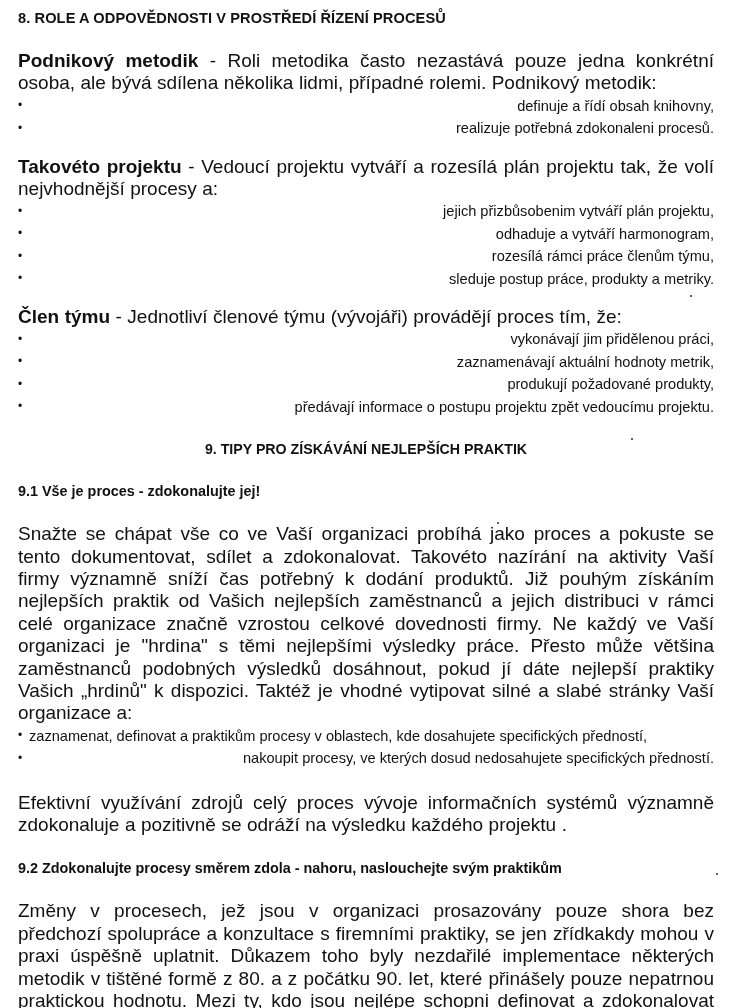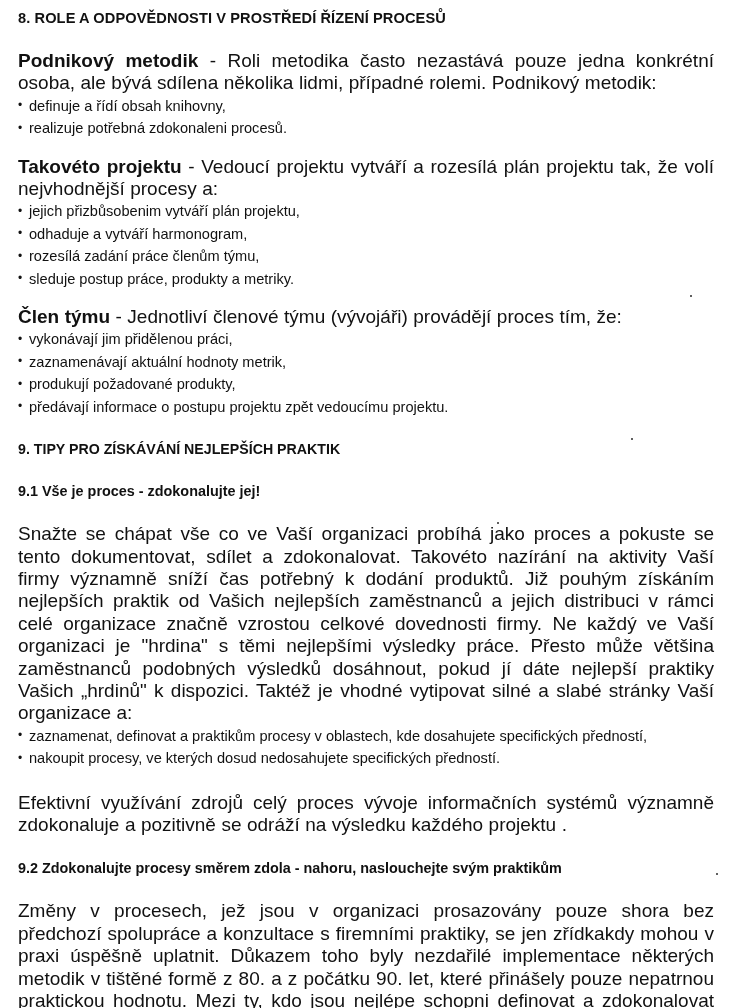--- a/index.html
+++ b/index.html
@@ -36,20 +36,21 @@
     line-height: 19px;
     margin: 0 0 0 0;
     white-space: nowrap;
   }
   .h2 {
     font-size: 14.2px;
     font-weight: bold;
     line-height: 19px;
     margin: 0;
     white-space: nowrap;
+    text-align: center;
   }
   .h3 {
     font-size: 14.4px;
     font-weight: bold;
     line-height: 20px;
     margin: 0;
     white-space: nowrap;
   }
   .para {
     font-size: 19px;
@@ -68,21 +69,21 @@
     list-style: none;
     margin: 0;
     padding: 0;
   }
   .bullets li {
     position: relative;
     font-size: 14.6px;
     line-height: 22.4px;
     padding-left: 11px;
     margin: 0;
-    text-align: left;
+    text-align: right;
   }
   .bullets li.just {
     text-align: justify;
   }
   .bullets li::before {
     content: "\2022";
     position: absolute;
     left: 0;
     top: -0.5px;
     font-size: 12px;
@@ -118,21 +119,21 @@
       <li>realizuje potřebná zdokonaleni procesů.</li>
     </ul>
 
     <div class="gap-md"></div>
 
     <p class="para"><span class="lead">Takovéto projektu</span><span> - Vedoucí projektu vytváří a rozesílá plán projektu tak, že volí nejvhodnější procesy a:</span></p>
 
     <ul class="bullets">
       <li>jejich přizbůsobenim vytváří plán projektu,</li>
       <li>odhaduje a  vytváří harmonogram,</li>
-      <li>rozesílá zadání práce členům týmu,</li>
+      <li>rozesílá rámci práce členům týmu,</li>
       <li>sleduje postup práce, produkty a metriky.</li>
     </ul>
 
     <div class="gap-md"></div>
 
     <p class="para left"><span class="lead">Člen týmu</span><span> - Jednotliví členové týmu (vývojáři) provádějí proces tím, že:</span></p>
 
     <ul class="bullets">
       <li>vykonávají jim přidělenou práci,</li>
       <li>zaznamenávají aktuální hodnoty metrik,</li>

